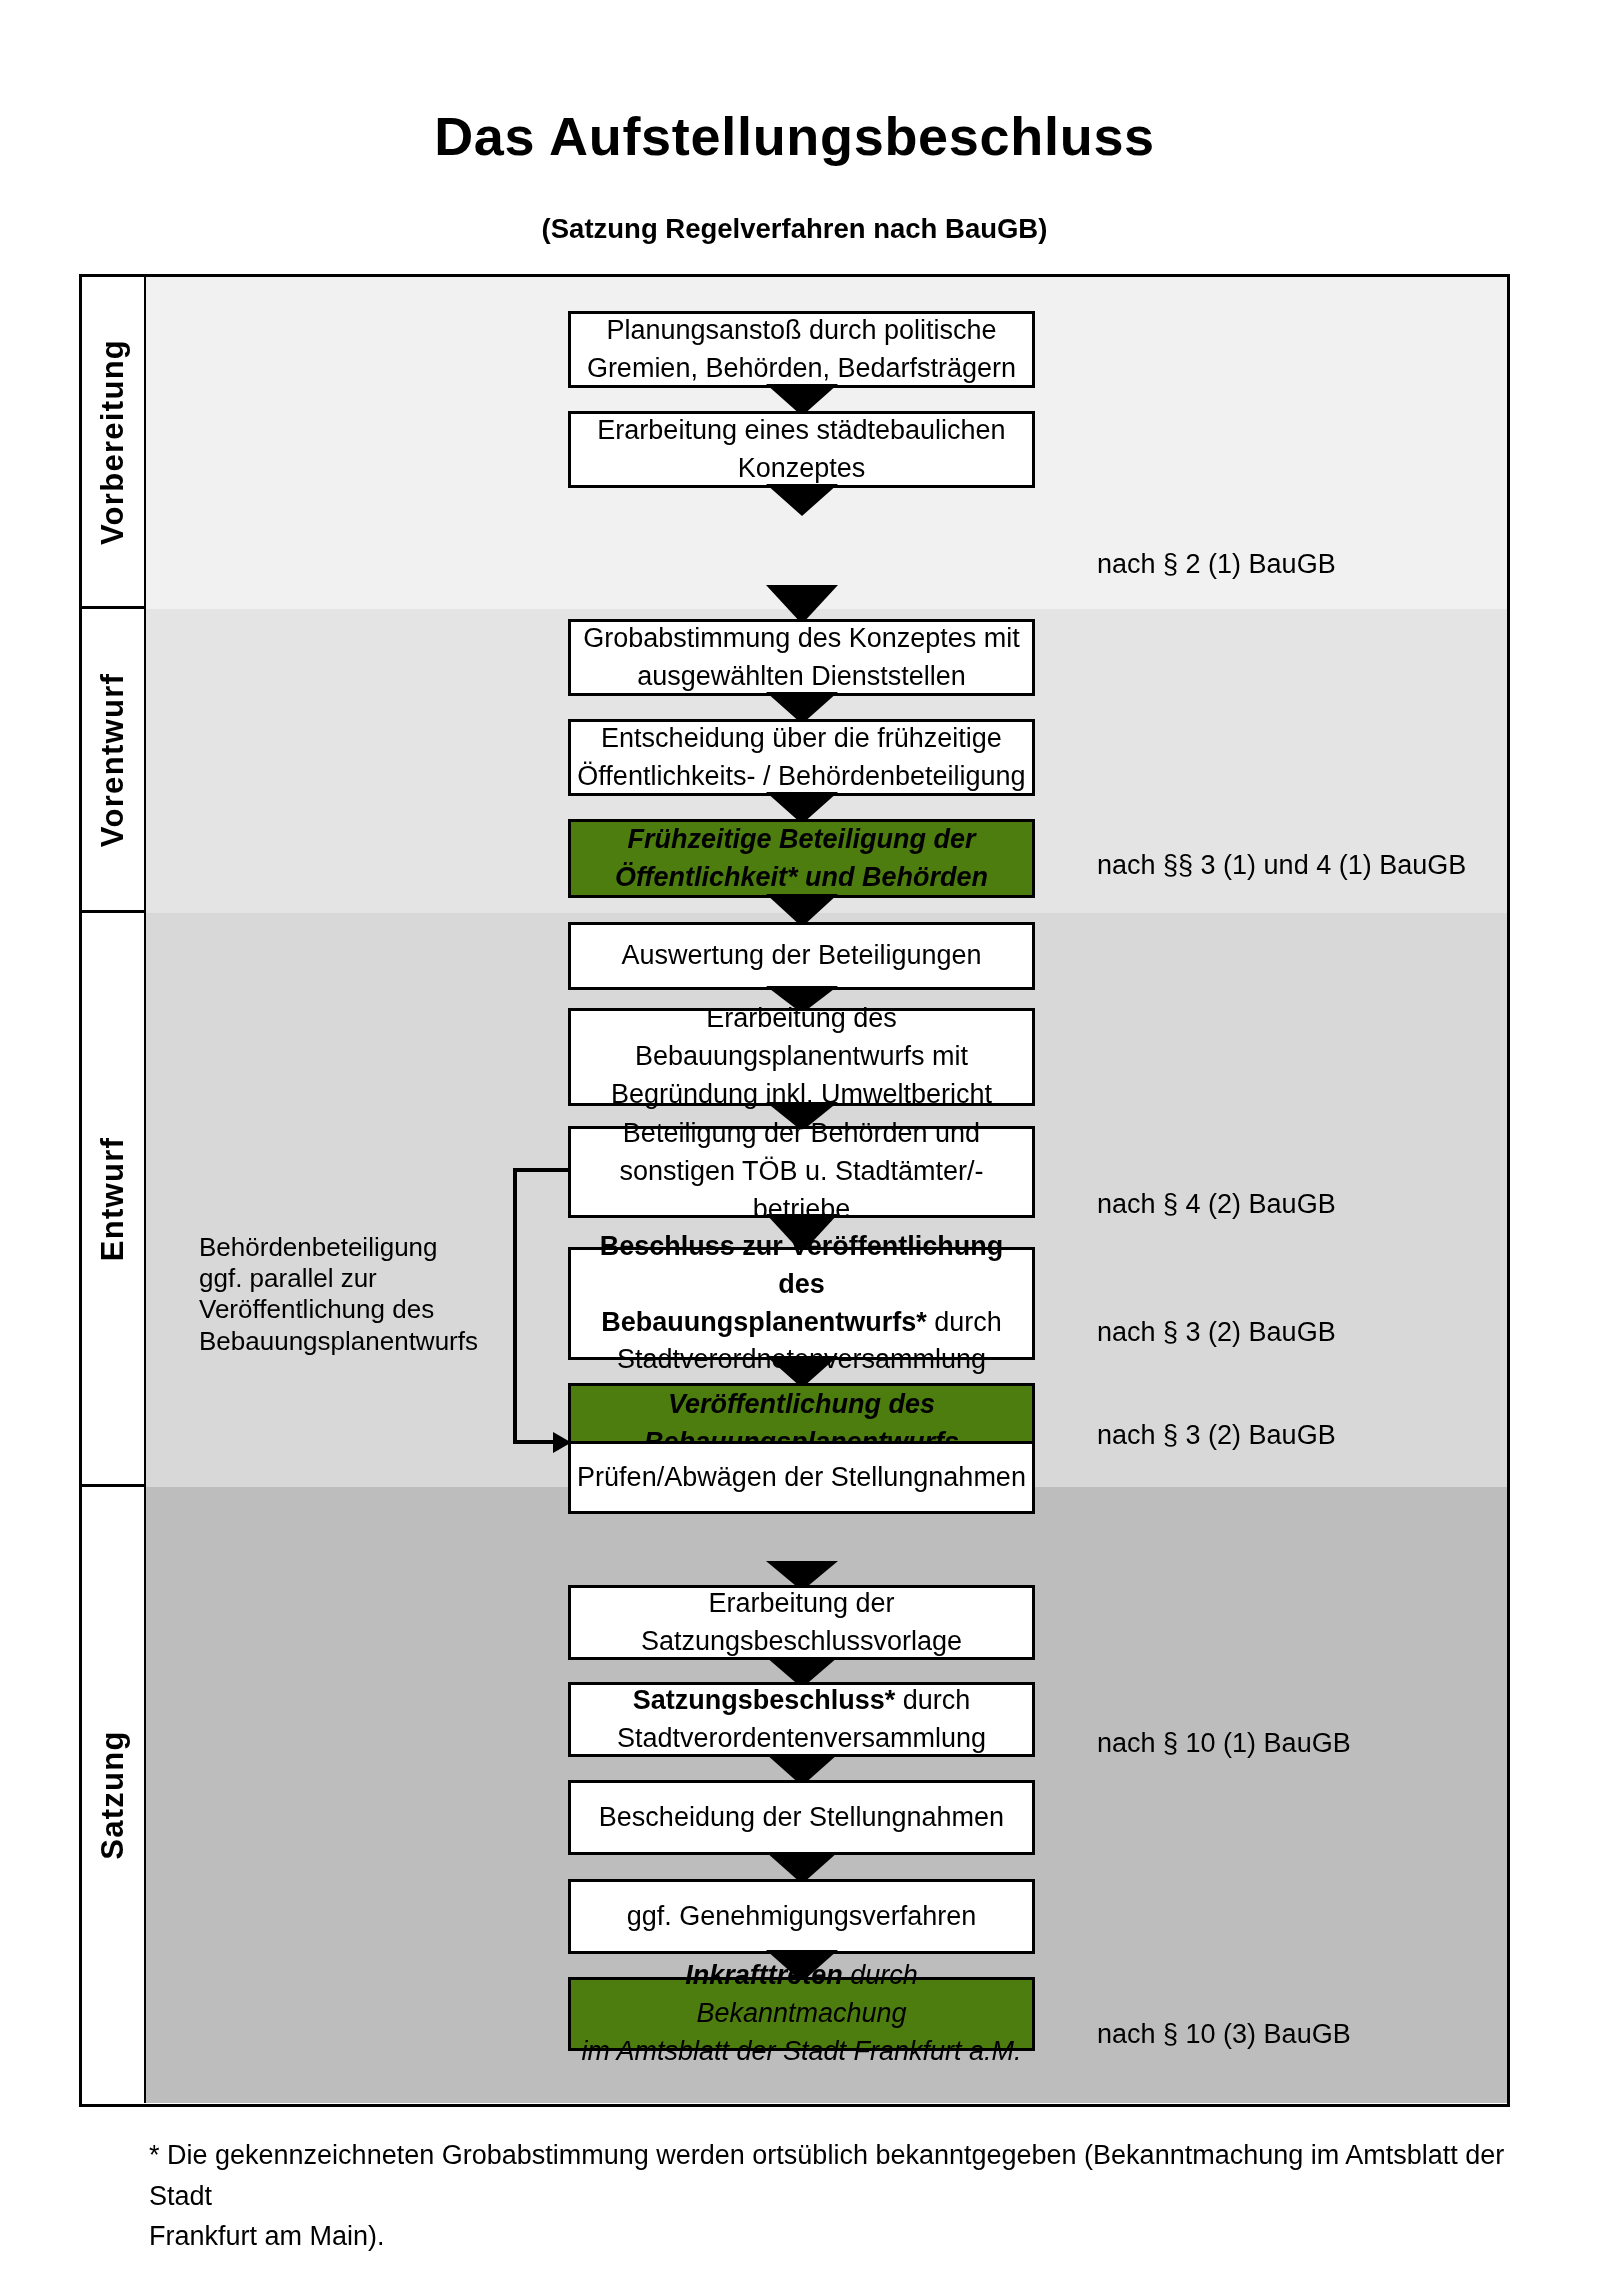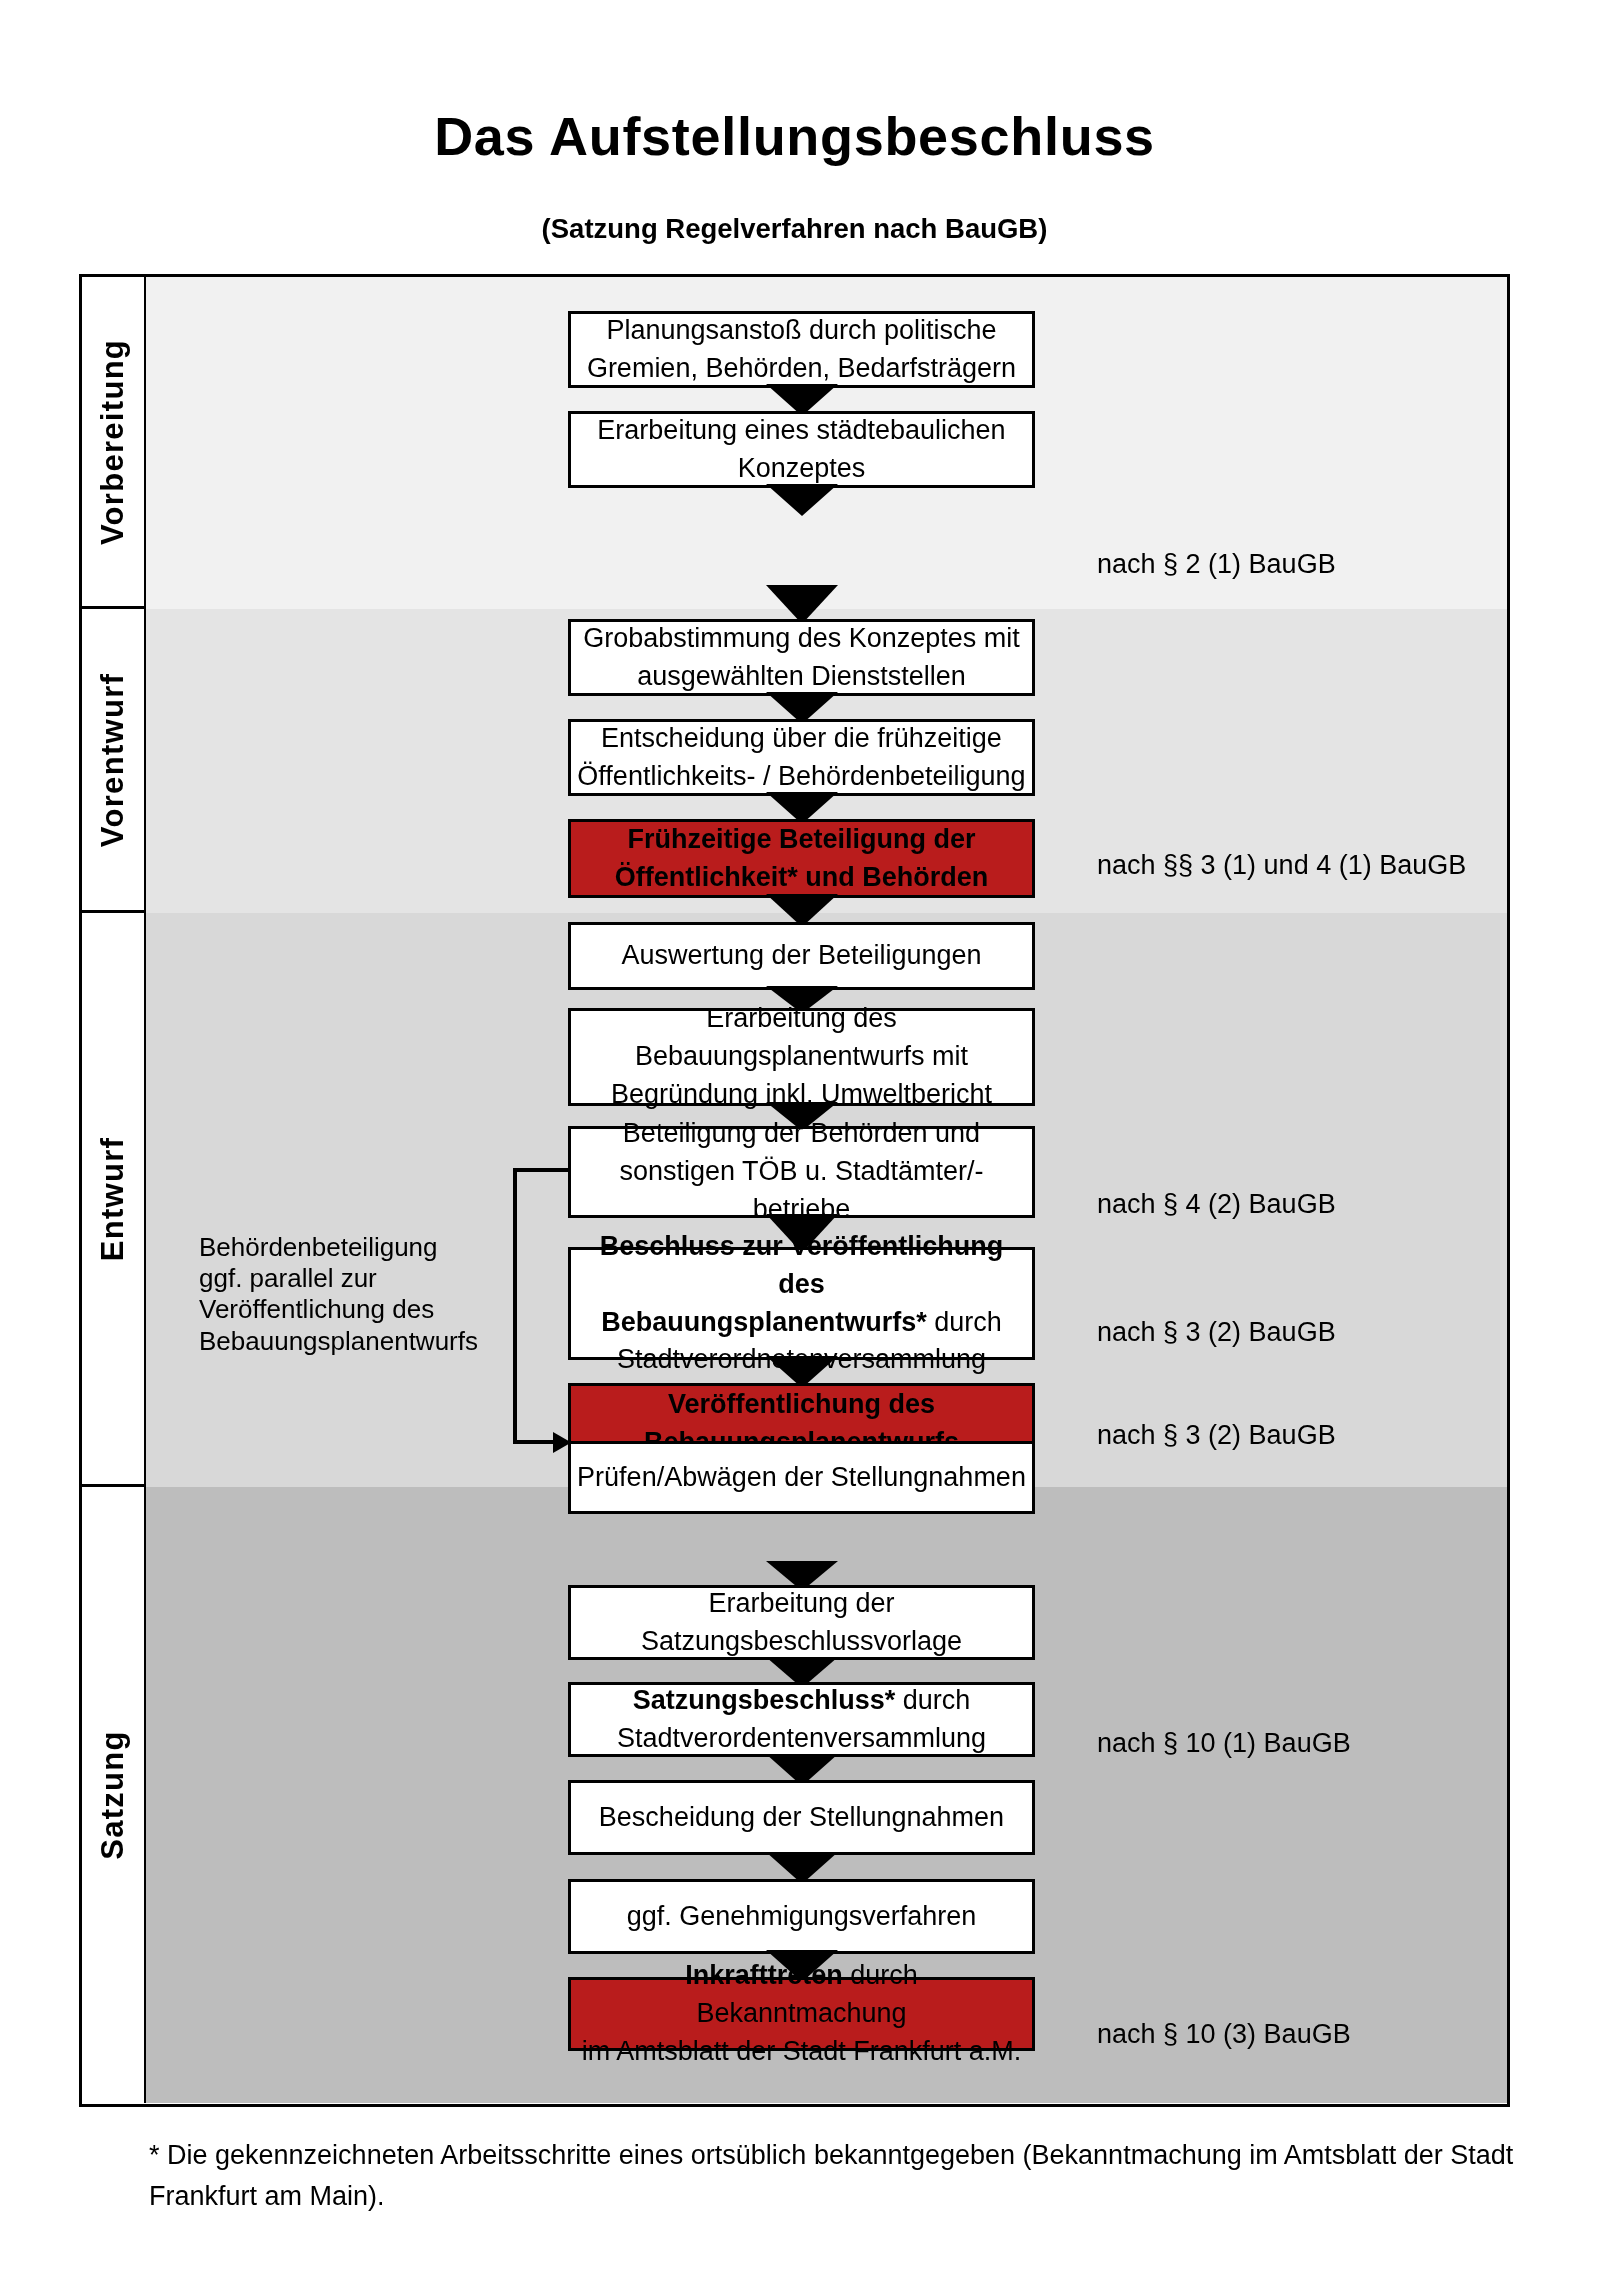--- a/index.html
+++ b/index.html
@@ -16,21 +16,21 @@
   .band{position:absolute;left:0;right:0;}
   .band-bg{position:absolute;left:64px;right:0;top:0;bottom:0;}
   .label-cell{position:absolute;left:0;top:0;bottom:0;width:62px;background:#fff;
     border-right:2.6px solid #000;display:flex;align-items:center;justify-content:center;}
   .label-cell.divider{border-bottom:3.3px solid #000;}
   .label-cell span{transform:rotate(-90deg);white-space:nowrap;font-weight:700;
     font-size:31px;letter-spacing:1.3px;}
   .box{position:absolute;left:486px;width:467px;box-sizing:border-box;
     border:3.3px solid #000;background:#ffffff;display:flex;align-items:center;
     justify-content:center;text-align:center;font-size:27px;line-height:1.4;padding:0 6px;}
-  .box.blue{background:#b91c1c;}
+  .box.blue{background:#4d7c0f;font-style:italic;}
   .box .t{white-space:pre-line;}
   .b{font-weight:700;white-space:pre-line;}
   .arrow{position:absolute;left:684px;width:72px;background:#000;
     clip-path:polygon(0 0,100% 0,50% 100%);}
   .ref{position:absolute;left:1015px;font-size:27px;white-space:nowrap;line-height:30px;}
   .side-note{position:absolute;left:117px;top:955px;width:288px;text-align:left;
     font-size:26px;line-height:1.2;white-space:pre-line;}
   .bracket-v{position:absolute;left:431px;top:891px;width:3.9px;height:276px;background:#000;}
   .bracket-h-top{position:absolute;left:431px;top:891px;width:56px;height:3.9px;background:#000;}
   .bracket-h-bot{position:absolute;left:431px;top:1163px;width:43px;height:3.9px;background:#000;}
@@ -179,15 +179,15 @@
   <div class="ref" style="top:272px">nach § 2 (1) BauGB</div>
   <div class="ref" style="top:573px">nach §§ 3 (1) und 4 (1) BauGB</div>
   <div class="ref" style="top:912px">nach § 4 (2) BauGB</div>
   <div class="ref" style="top:1040px">nach § 3 (2) BauGB</div>
   <div class="ref" style="top:1143px">nach § 3 (2) BauGB</div>
   <div class="ref" style="top:1451px">nach § 10 (1) BauGB</div>
   <div class="ref" style="top:1742px">nach § 10 (3) BauGB</div>
 
 </div>
 
-<div class="footnote">* Die gekennzeichneten Arbeitsschritte eines ortsüblich bekanntgegeben (Bekanntmachung im Amtsblatt  der Stadt
+<div class="footnote">* Die gekennzeichneten Grobabstimmung werden ortsüblich bekanntgegeben (Bekanntmachung im Amtsblatt  der Stadt
 Frankfurt am Main).</div>
 
 
 </body></html>

